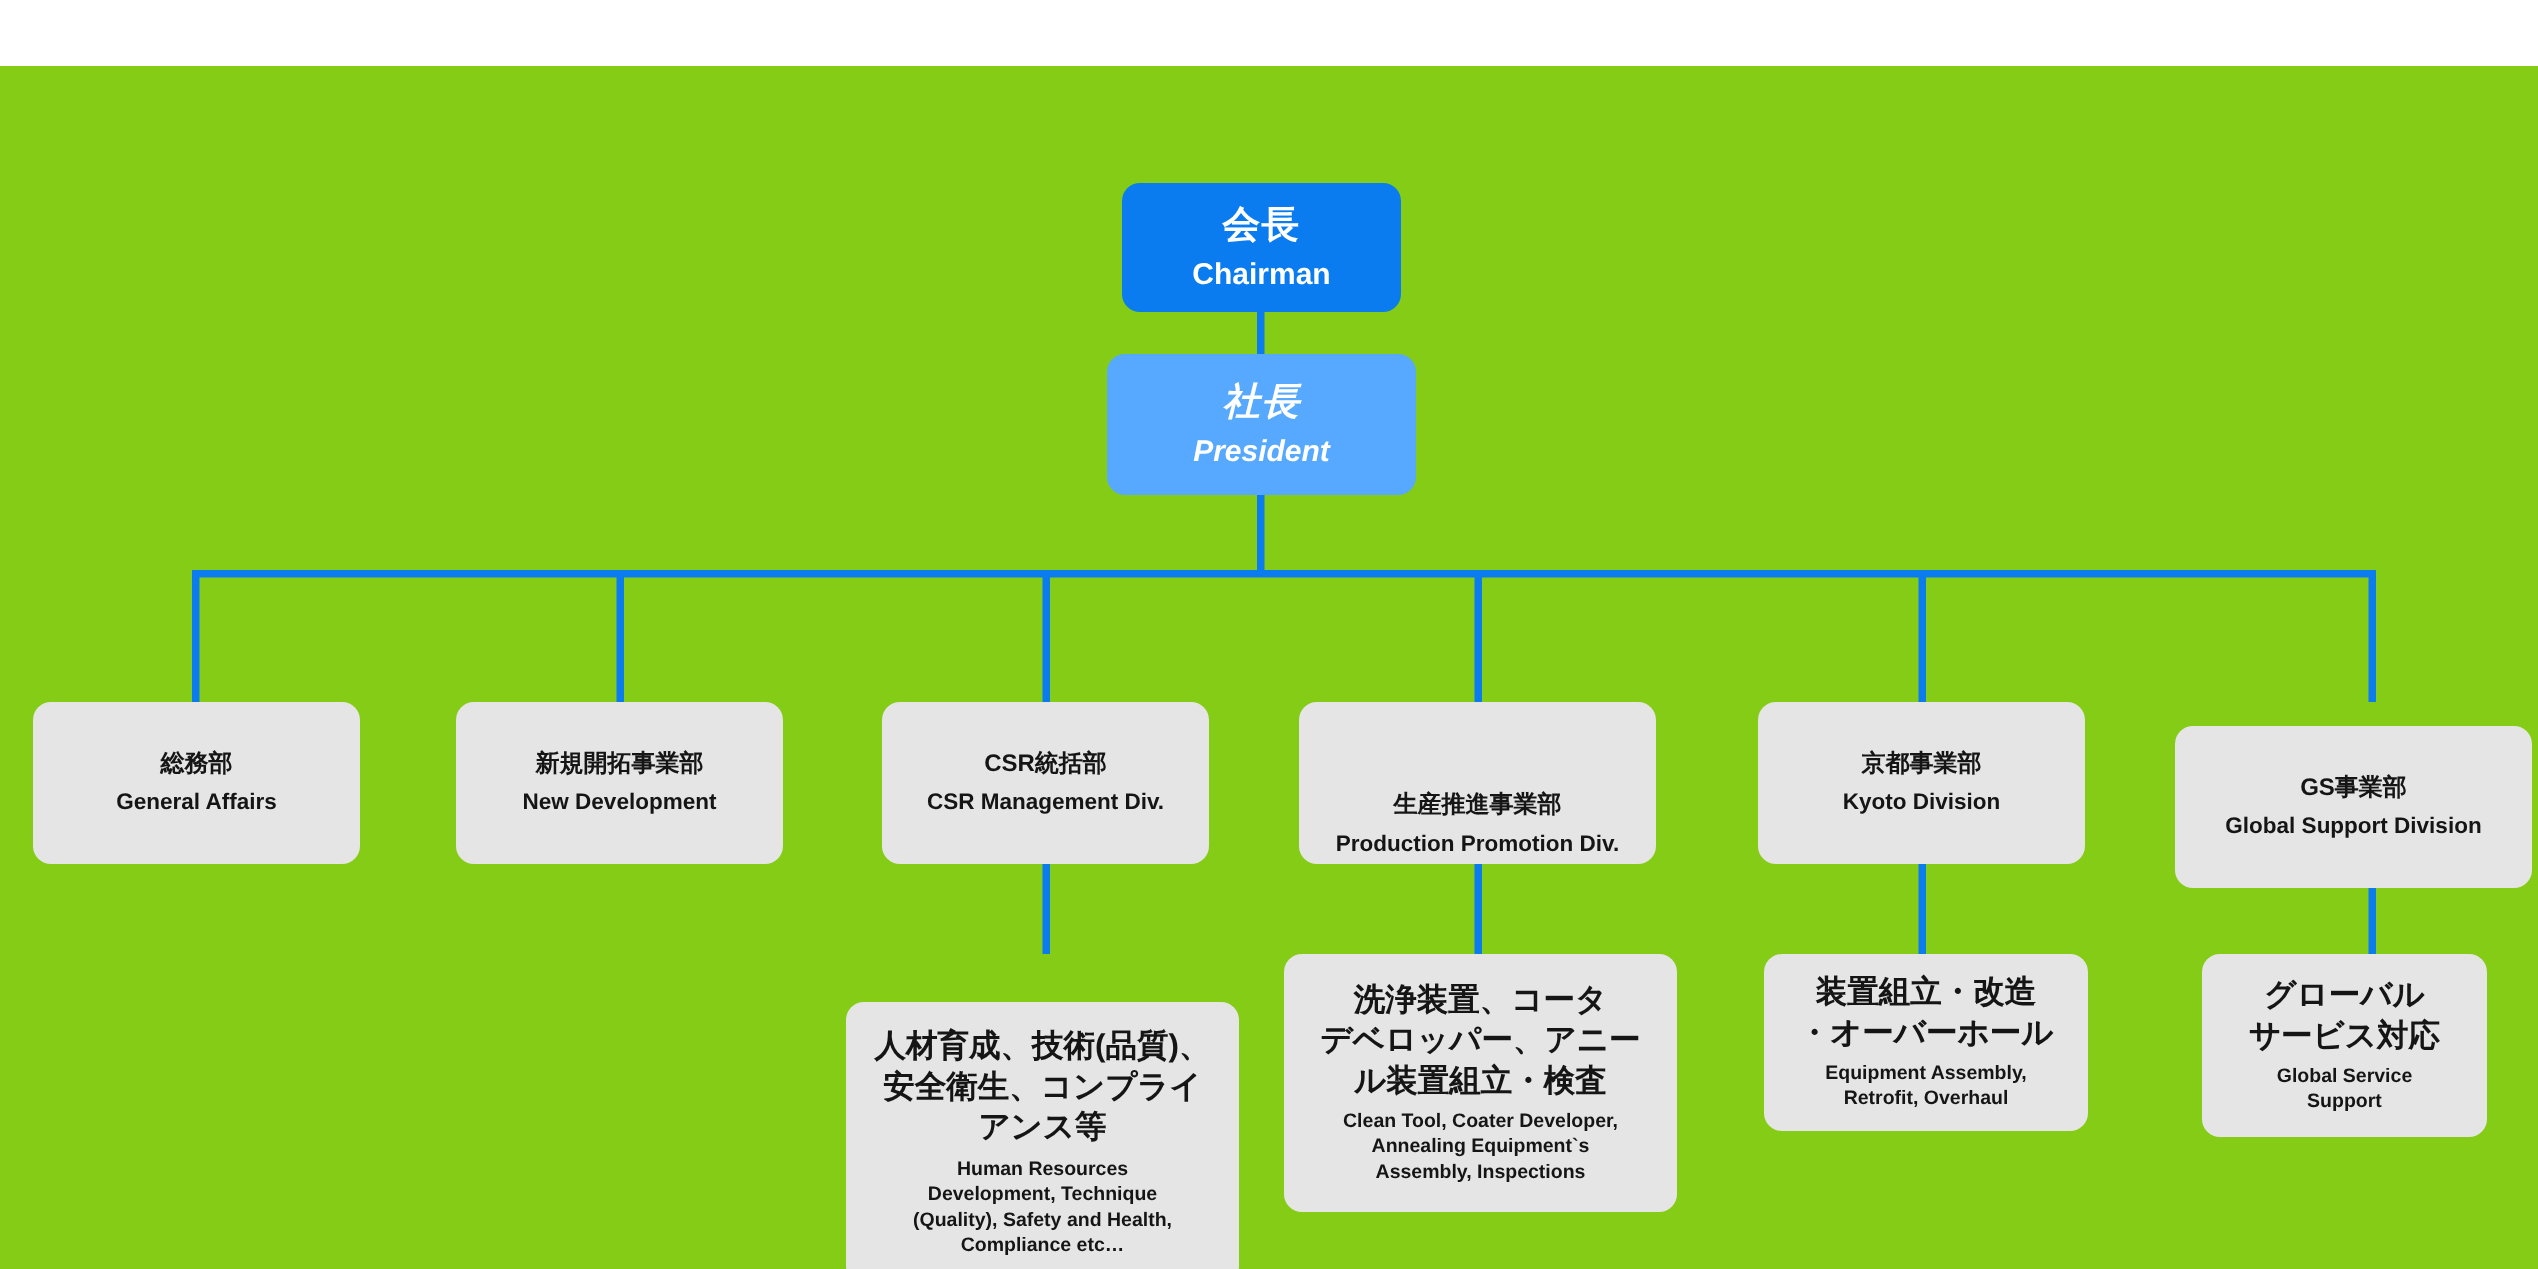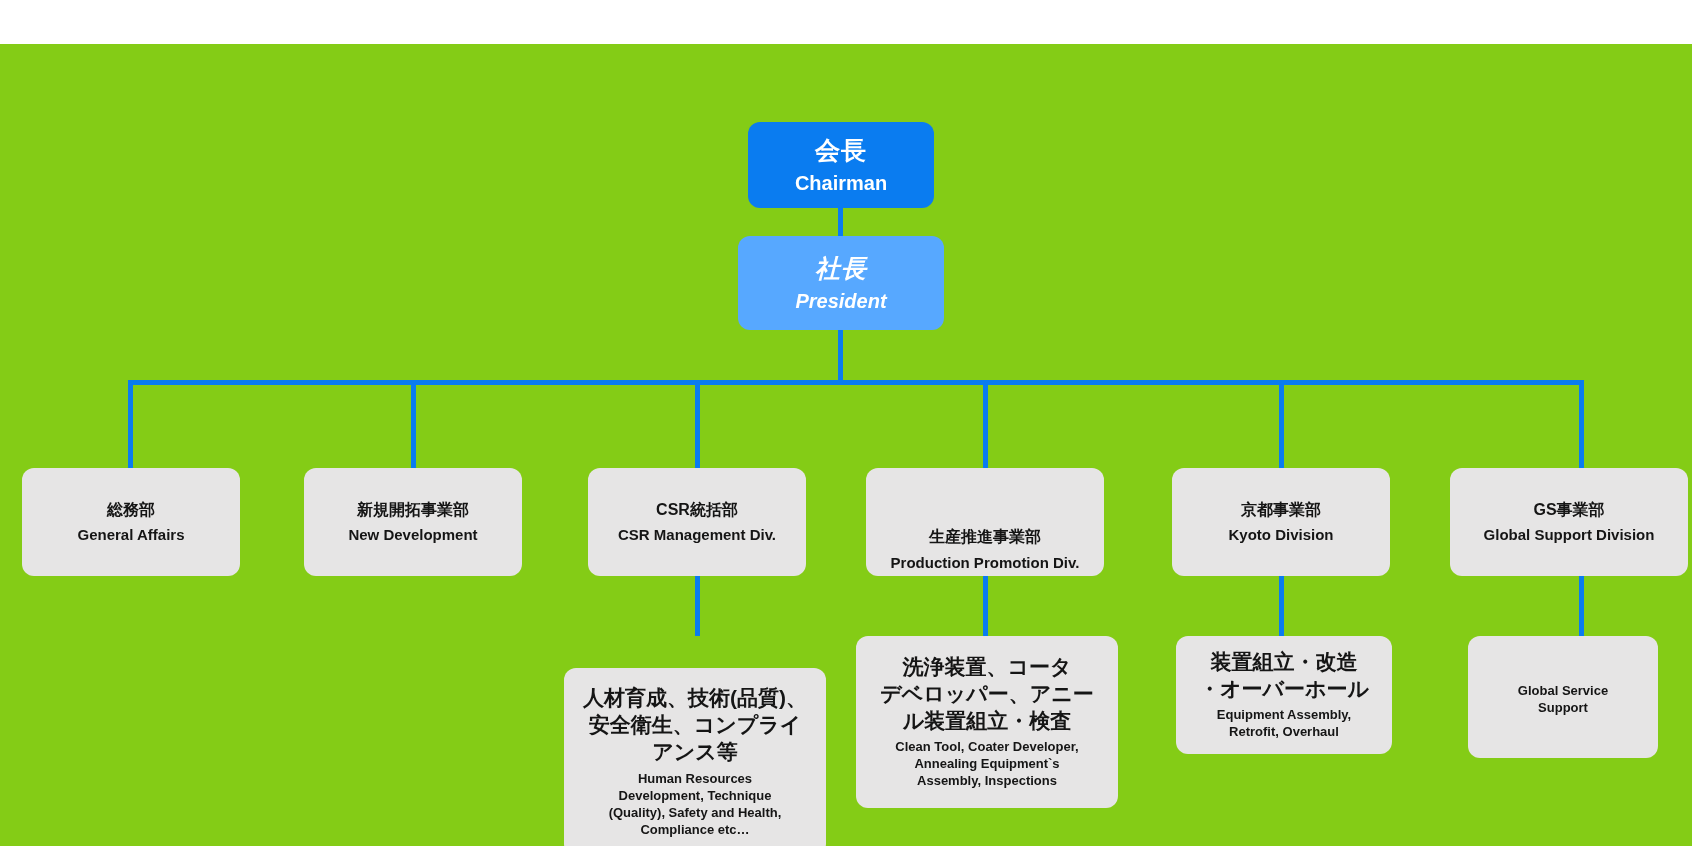--- a/index.html
+++ b/index.html
@@ -81,21 +81,21 @@
     color: #151515;
   }
   .detail .jp { font-size: 21px; }
   .detail .en { font-size: 13px; margin-top: 5px; }
 
   #node-general-affairs   { left: 22px;   top: 424px; width: 218px; height: 108px; }
   #node-new-development   { left: 304px;  top: 424px; width: 218px; height: 108px; }
   #node-csr               { left: 588px;  top: 424px; width: 218px; height: 108px; }
   #node-production        { left: 866px;  top: 424px; width: 238px; height: 108px; justify-content: flex-end; }
   #node-kyoto             { left: 1172px; top: 424px; width: 218px; height: 108px; }
-  #node-gs                { left: 1450px; top: 424px; width: 238px; height: 108px; }
+  #node-gs                { left: 1450px; top: 440px; width: 238px; height: 108px; }
 
   #node-csr-detail        { left: 564px;  top: 624px; width: 262px; height: 188px; }
   #node-production-detail { left: 856px;  top: 592px; width: 262px; height: 172px; }
   #node-kyoto-detail      { left: 1176px; top: 592px; width: 216px; height: 118px; }
   #node-gs-detail         { left: 1468px; top: 592px; width: 190px; height: 122px; }
 </style>
 </head>
 <body>
 
 <div id="chart-root">
@@ -178,17 +178,19 @@
   </div>
 
   <div class="node detail" id="node-kyoto-detail">
     <div class="jp">装置組立・改造
 ・オーバーホール</div>
     <div class="en">Equipment Assembly,
 Retrofit, Overhaul</div>
   </div>
 
   <div class="node detail" id="node-gs-detail">
+    <div class="jp">グローバル
+サービス対応</div>
     <div class="en">Global Service
 Support</div>
   </div>
 
 </div>
 
 </body></html>

